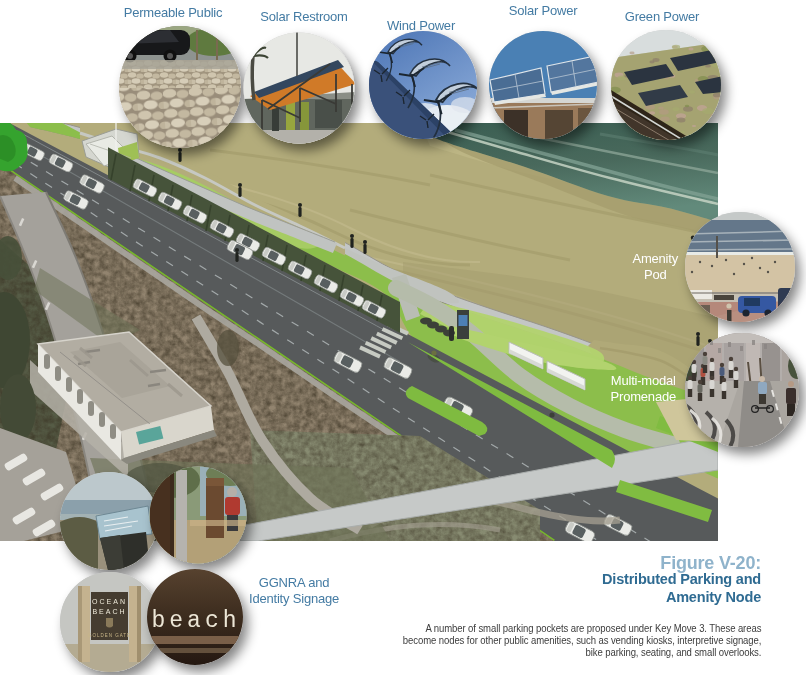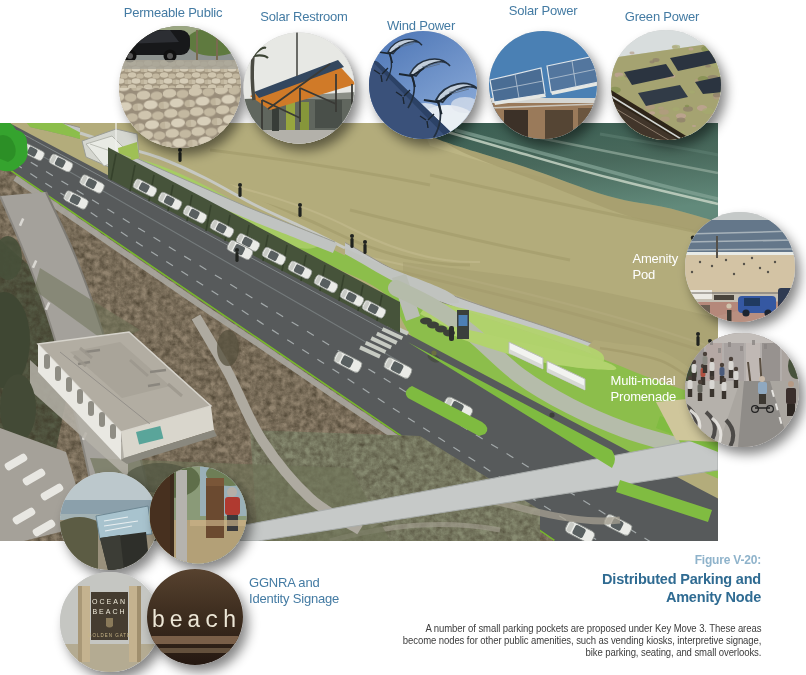--- a/index.html
+++ b/index.html
@@ -1,20 +1,20 @@
 <!DOCTYPE html>
 <html><head><meta charset="utf-8">
 <style>
 html,body{margin:0;padding:0;background:#fff;}
 #page{position:relative;width:806px;height:675px;background:#fff;overflow:hidden;font-family:"Liberation Sans",sans-serif;}
 #page svg{position:absolute;left:0;top:0;}
 .toplab{position:absolute;font-size:13px;color:#447ba3;text-align:center;letter-spacing:-0.2px;}
-.whitelab{position:absolute;font-size:13px;color:#fff;text-align:left;line-height:1.2;letter-spacing:-0.2px;}
+.whitelab{position:absolute;font-size:13px;color:#fff;text-align:center;line-height:1.2;letter-spacing:-0.2px;}
 .bluelab{position:absolute;font-size:13px;color:#447ba3;text-align:left;line-height:1.25;letter-spacing:-0.2px;}
-.fign{position:absolute;font-size:12px;font-weight:bold;color:#8fb3cb;text-align:center;letter-spacing:-0.2px;}
+.fign{position:absolute;font-size:18px;font-weight:bold;color:#8fb3cb;text-align:center;letter-spacing:-0.2px;}
 .figt{position:absolute;font-size:14.5px;font-weight:bold;color:#2f6b92;text-align:right;line-height:1.27;letter-spacing:-0.2px;}
 .cap{position:absolute;font-size:10.6px;color:#3c3c3c;text-align:right;line-height:1.155;letter-spacing:-0.1px;transform:scaleX(0.9);transform-origin:100% 0;}
 </style></head>
 <body>
 <div id="page">
 <svg width="806" height="675" viewBox="0 0 806 675">
 <defs>
 <filter id="dsh" x="-30%" y="-30%" width="170%" height="170%">
   <feDropShadow dx="5" dy="7" stdDeviation="6" flood-color="#000" flood-opacity="0.48"></feDropShadow>
 </filter>
@@ -853,20 +853,20 @@
 
 <div class="toplab" style="left:476px;top:3px;width:134px;">Solar Power</div>
 
 <div class="toplab" style="left:595px;top:9px;width:134px;">Green Power</div>
 
 <div class="whitelab" style="right:128px;top:251px;">Amenity<br>Pod</div>
 
 <div class="whitelab" style="right:130px;top:373px;">Multi-modal<br>Promenade</div>
 
 
-<div class="bluelab" style="left:249px;top:575px;">GGNRA and<br>Identity Signage</div>
+<div class="bluelab" style="left:249px;top:575px;text-align:center;">GGNRA and<br>Identity Signage</div>
 
 <div class="fign" style="right:45px;top:553px;">Figure V-20:</div>
 
 <div class="figt" style="right:45px;top:570px;margin-left:11px;">Distributed Parking and<br>Amenity Node</div>
 
 <div class="cap" style="right:45px;top:622px;">A number of small parking pockets are proposed under Key Move 3. These areas<br>become nodes for other public amenities, such as vending kiosks, interpretive signage,<br>bike parking, seating, and small overlooks.</div>
 
 </div>
 </body></html>

